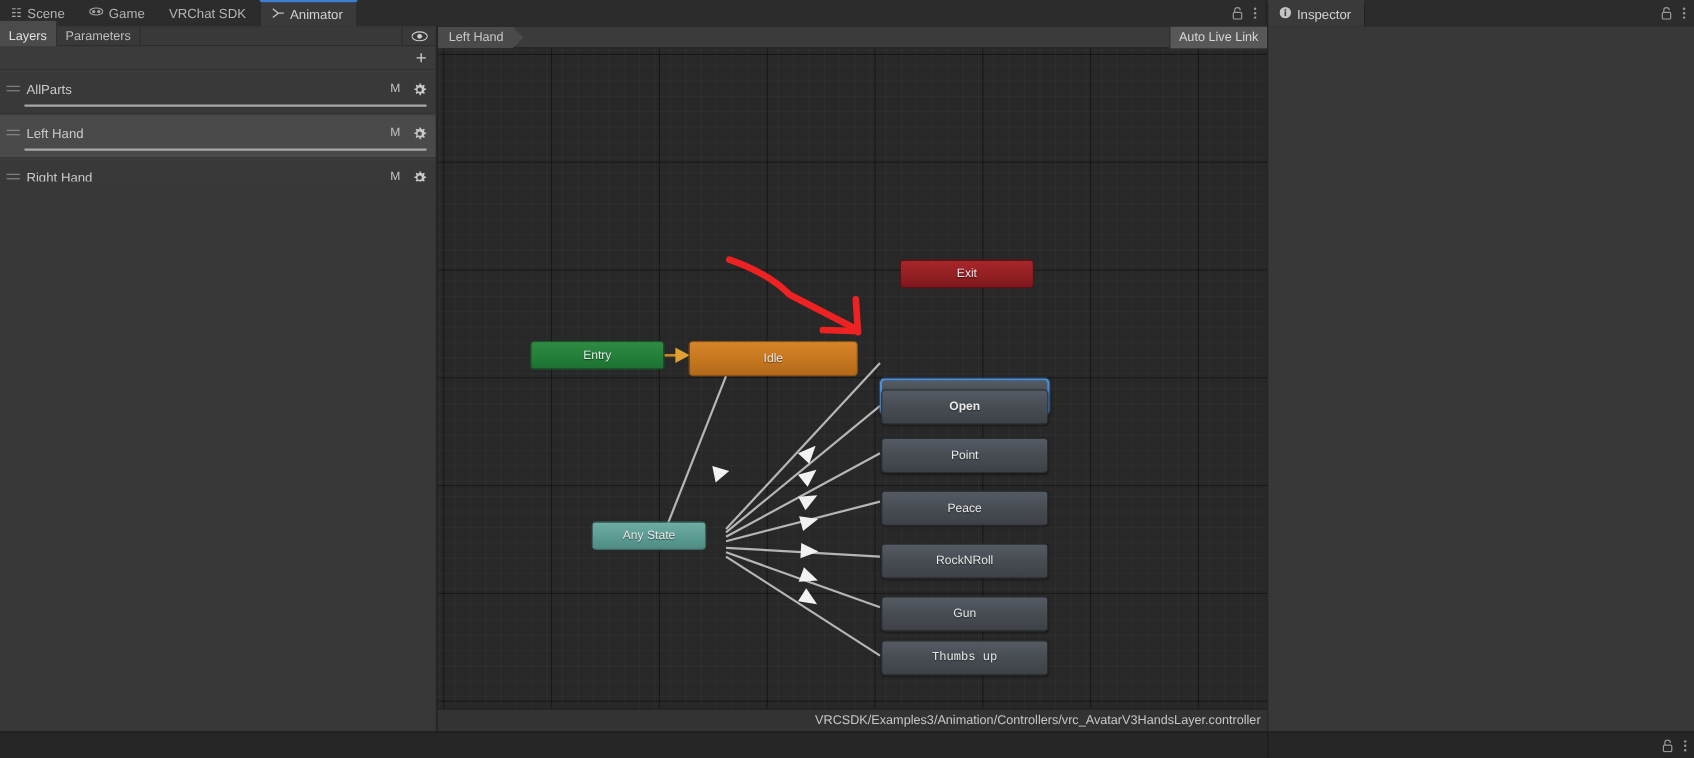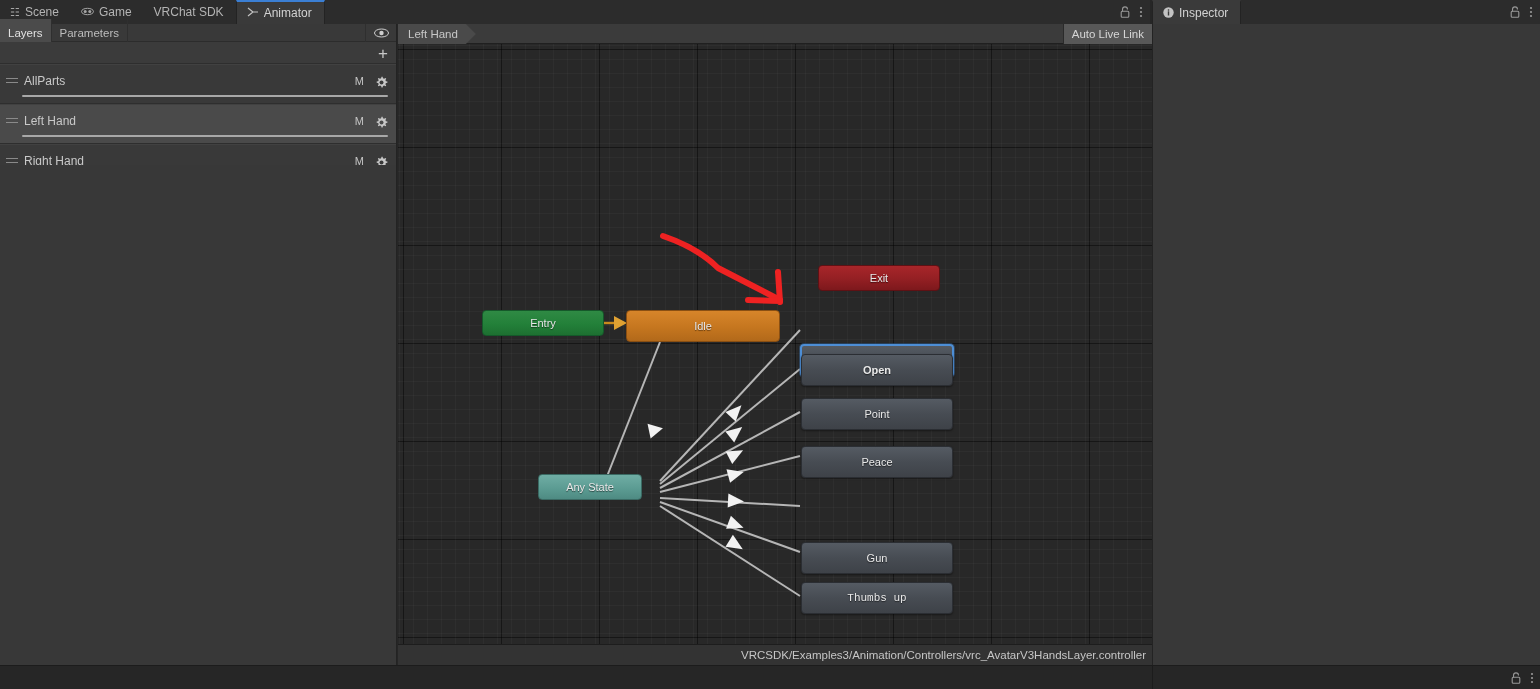--- a/index.html
+++ b/index.html
@@ -150,21 +150,20 @@
     box-shadow: 0 0 0 1px rgba(77,142,214,.35), 0 1px 3px rgba(0,0,0,.5);
     margin-top: 36px;
   }
   .node.entry {
     background: linear-gradient(to bottom, #2f8a44 0%, #238039 55%, #1d7031 100%);
     border: 1px solid #15592a;
   }
   .node.exit {
     background: linear-gradient(to bottom, #a8262a 0%, #931f23 55%, #7d181c 100%);
     border: 1px solid #5e1114;
-    margin-top: 29px;
   }
   .node.idle {
     background: linear-gradient(to bottom, #d7852a 0%, #c5761f 55%, #b2691a 100%);
     border: 1px solid #8a4f12;
   }
   .node.anystate {
     background: linear-gradient(to bottom, #6fada4 0%, #5c9c93 55%, #4e8b83 100%);
     border: 1px solid #3a6a63;
   }
 
@@ -413,20 +412,23 @@
         </div>
 
       <div class="node state" style="left:403px; top:354px; width:152px; height:32px;">
         <span>Point</span>
         </div>
 
       <div class="node state" style="left:403px; top:402px; width:152px; height:32px;">
         <span>Peace</span>
         </div>
 
+      <div class="node state" style="left:403px; top:450px; width:152px; height:32px;">
+        <span>RockNRoll</span>
+        </div>
 
       <div class="node state" style="left:403px; top:498px; width:152px; height:32px;">
         <span>Gun</span>
         </div>
 
       <div class="node state" style="left:403px; top:538px; width:152px; height:32px;font-family:Liberation Mono, monospace;">
         <span>Thumbs up</span>
         </div>
 
     </div>

